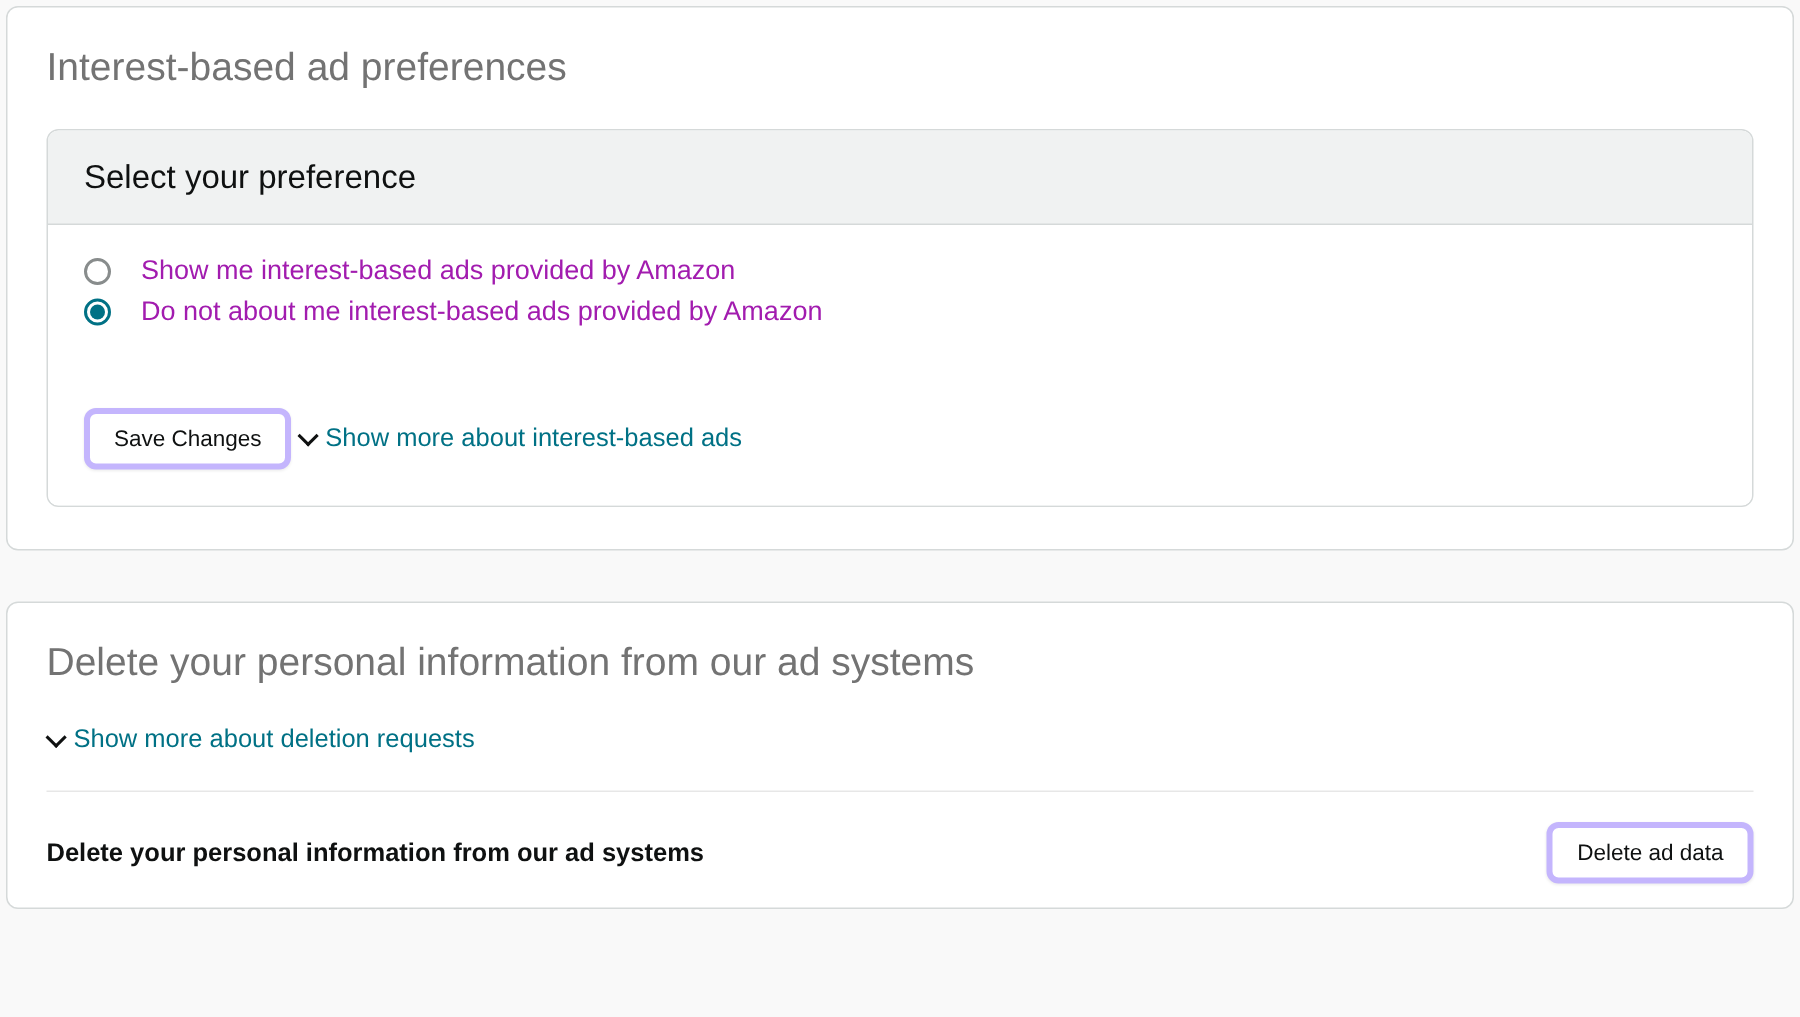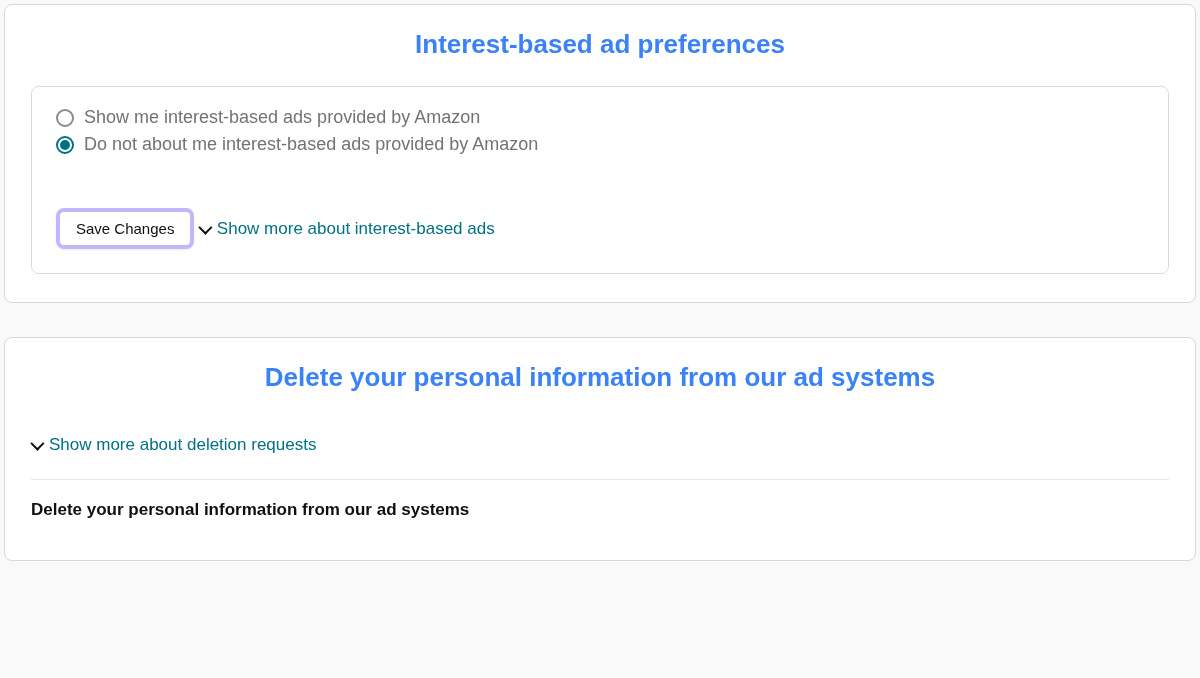--- a/index.html
+++ b/index.html
@@ -12,24 +12,23 @@
     }
     .card {
       background: #fff;
       border: 1px solid #d5d9d9;
       border-radius: 8px;
       padding: 24px 26px 28px 26px;
       margin-bottom: 34px;
     }
     .card h1 {
       font-size: 26px;
-      font-weight: 700;
+      font-weight: 400;
       margin-bottom: 26px;
-      color: #3b82f6;
-      text-align: center;
+      color: #737373;
     }
     .inner-card {
       border: 1px solid #d5d9d9;
       border-radius: 8px;
       overflow: hidden;
     }
     .inner-header {
       background: #f0f2f2;
       padding: 18px 24px;
       font-size: 22px;
@@ -40,24 +39,24 @@
     .inner-body {
       padding: 20px 24px 24px 24px;
       background: #fff;
     }
     .radio-group {
       margin-bottom: 28px;
     }
     .radio-row {
       display: flex;
       align-items: center;
-      gap: 10px;
+      gap: 20px;
       margin-bottom: 6px;
       font-size: 18px;
-      color: #737373;
+      color: #a21caf;
     }
     .radio {
       width: 18px;
       height: 18px;
       border-radius: 50%;
       border: 2px solid #888c8c;
       display: inline-flex;
       align-items: center;
       justify-content: center;
       flex-shrink: 0;
@@ -87,21 +86,21 @@
     .expander {
       display: inline-flex;
       align-items: center;
       gap: 6px;
       color: #007185;
       font-size: 17px;
       cursor: pointer;
       margin-top: 36px;
     }
     .expander-no-margin {
-      margin-top: 16px;
+      margin-top: 0;
     }
     .chevron {
       display: inline-block;
       width: 10px;
       height: 10px;
       border-right: 2px solid #0f1111;
       border-bottom: 2px solid #0f1111;
       transform: rotate(45deg) translateY(-2px);
       margin-right: 2px;
     }
@@ -114,30 +113,31 @@
       display: flex;
       align-items: center;
       justify-content: space-between;
     }
     .delete-row strong {
       font-size: 17px;
       font-weight: 700;
       color: #0f1111;
     }
     .card2 {
-      padding-bottom: 40px;
+      padding-bottom: 16px;
     }
   </style>
 </head>
 <body>
 
 <div class="card">
   <h1>Interest-based ad preferences</h1>
 
   <div class="inner-card">
+    <div class="inner-header">Select your preference</div>
     <div class="inner-body">
 
       <div class="radio-group">
         <label class="radio-row">
           <span class="radio"></span>
           <span>Show me interest-based ads provided by Amazon</span>
         </label>
         <label class="radio-row">
           <span class="radio selected"></span>
           <span>Do not about me interest-based ads provided by Amazon</span>
@@ -160,14 +160,15 @@
 
   <div class="expander expander-no-margin">
     <span class="chevron"></span>
     <span>Show more about deletion requests</span>
   </div>
 
   <hr class="divider">
 
   <div class="delete-row">
     <strong>Delete your personal information from our ad systems</strong>
+    <button class="button">Delete ad data</button>
   </div>
 </div>
 
 </body></html>

